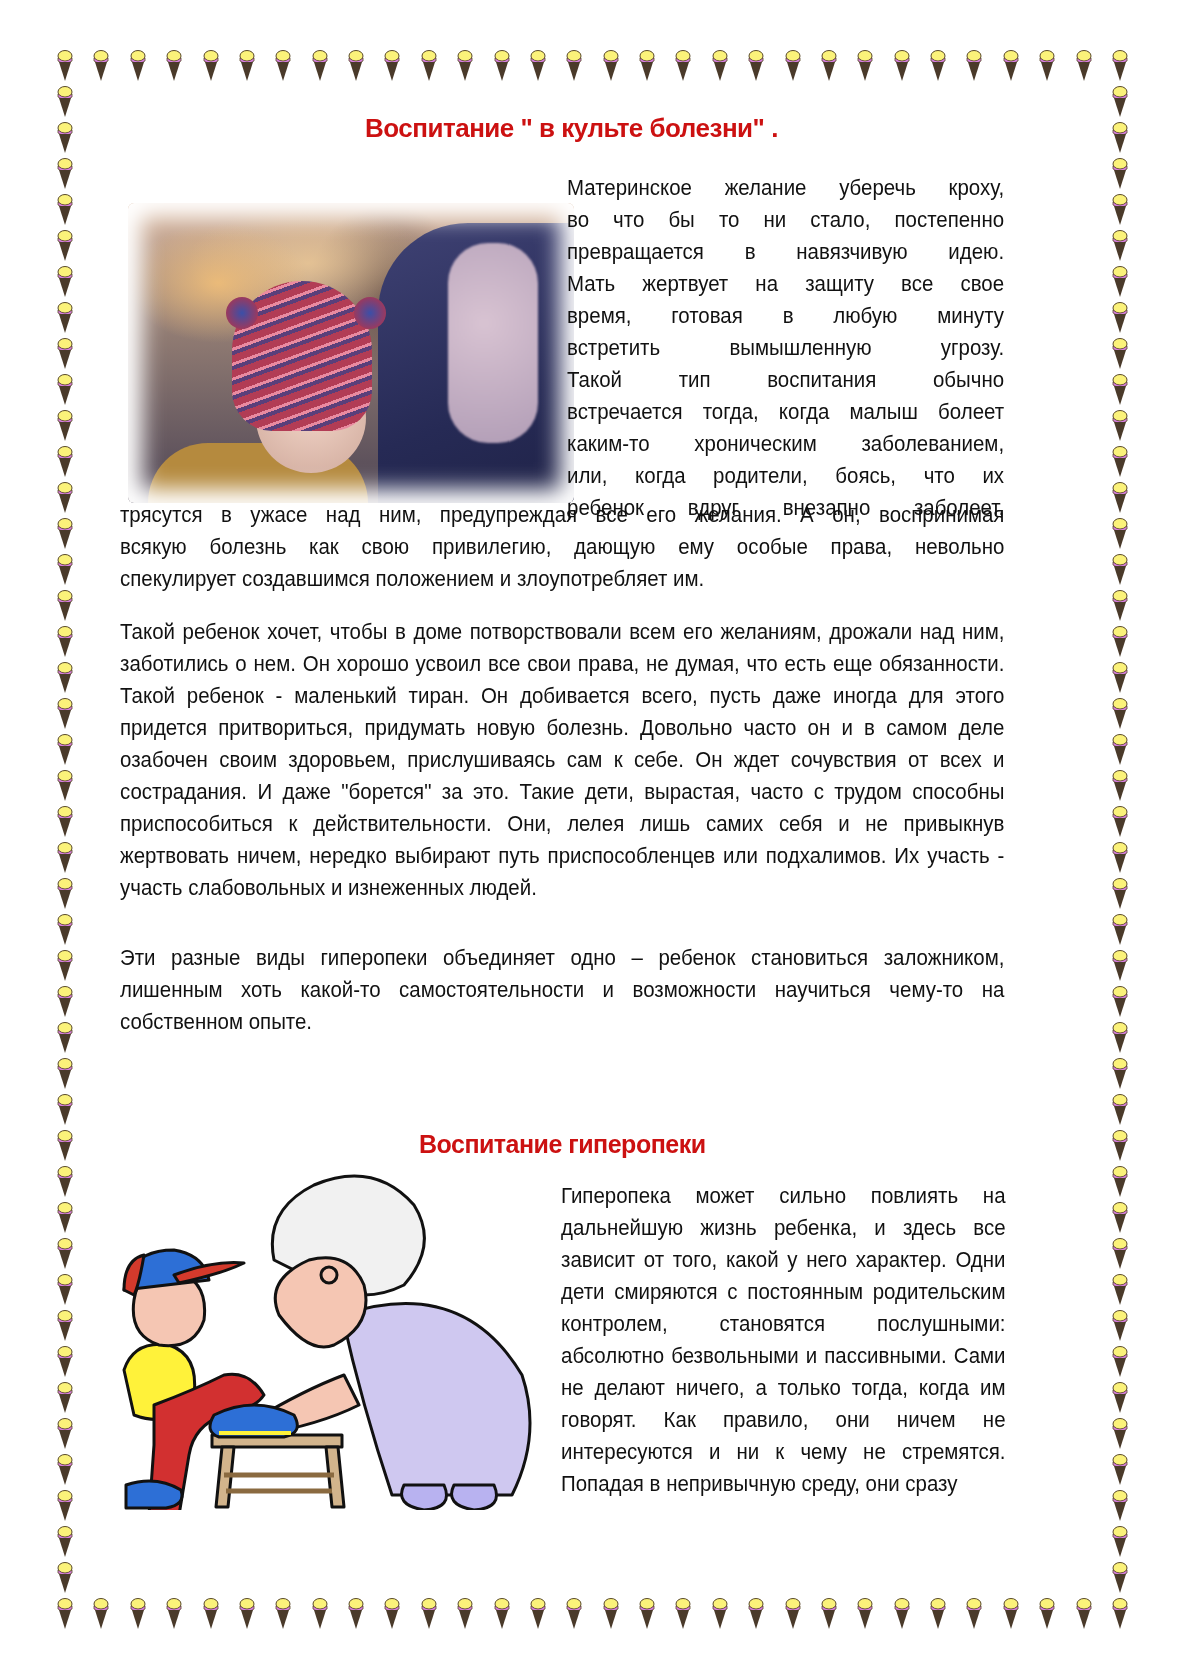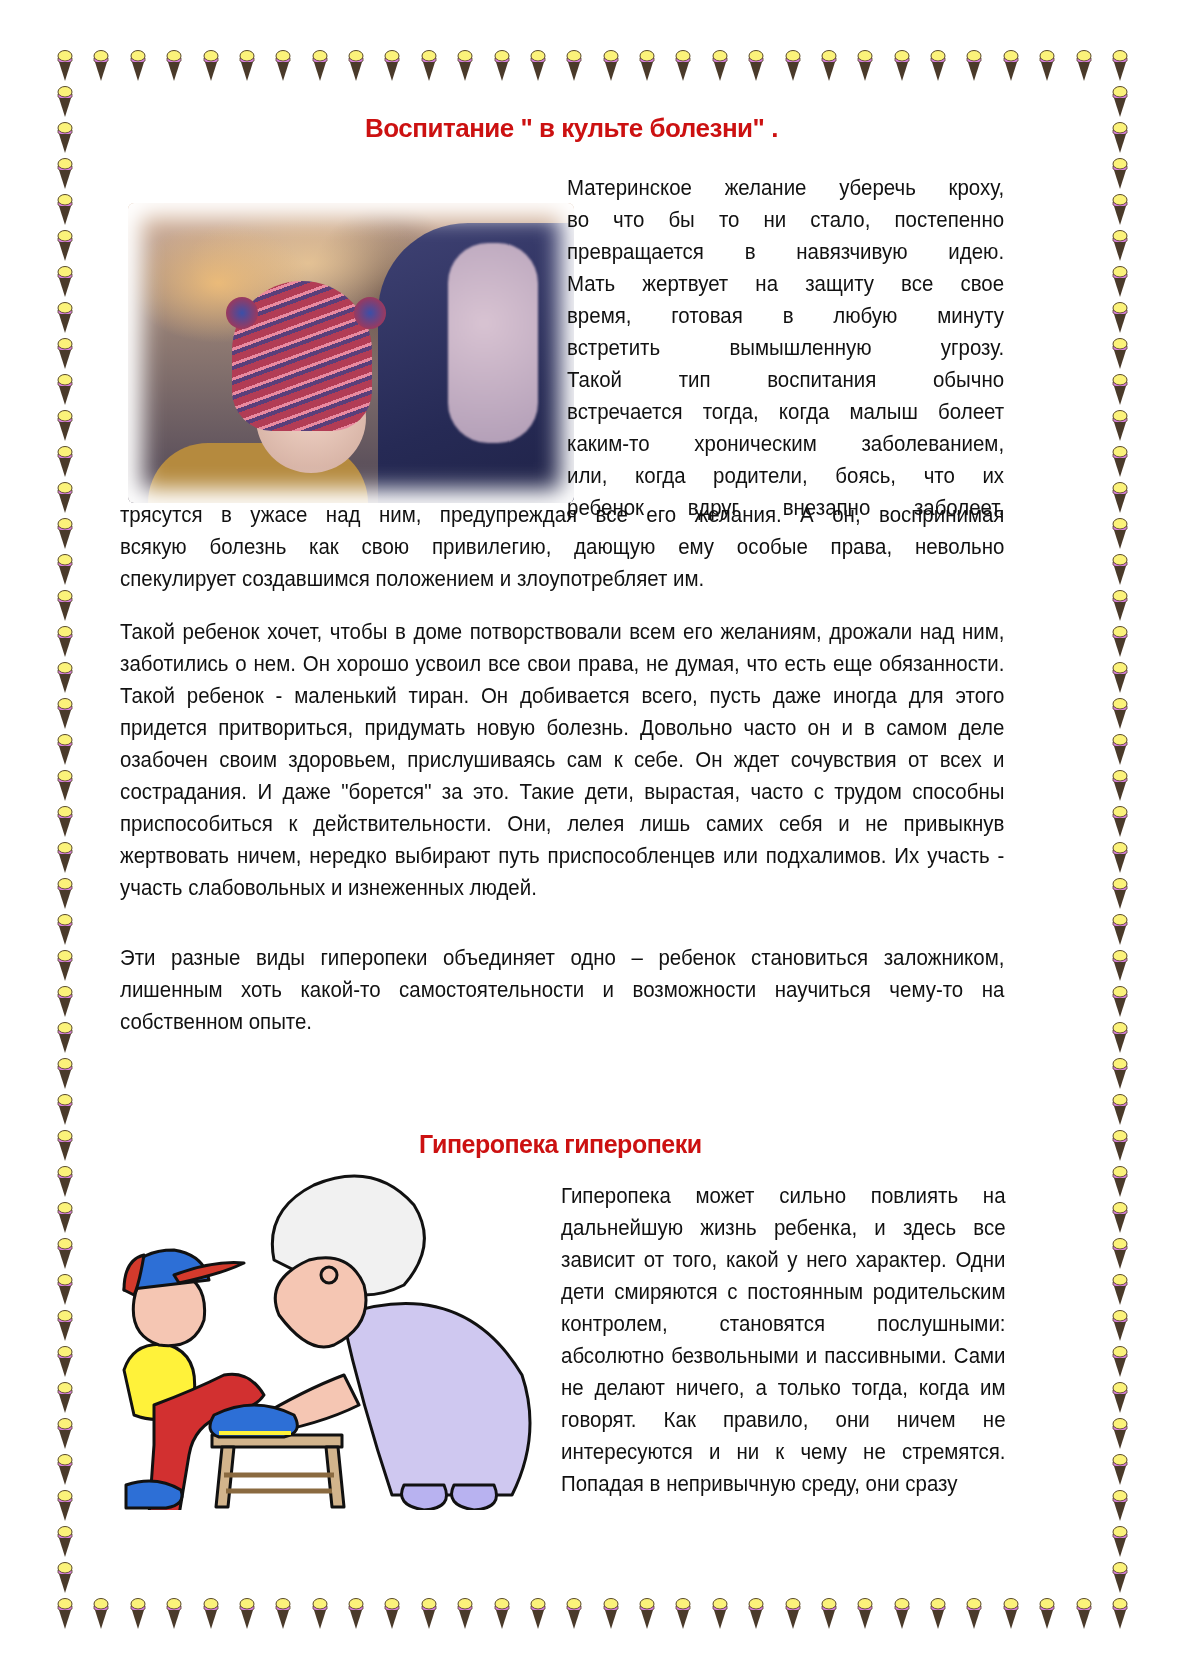--- a/index.html
+++ b/index.html
@@ -1096,21 +1096,21 @@
   </div>
 
 <div class="para" style="left:120px; top:616px; width:951px;">
   <p>Такой ребенок хочет, чтобы в доме потворствовали всем его желаниям, дрожали над ним, заботились о нем. Он хорошо усвоил все свои права, не думая, что есть еще обязанности. Такой ребенок - маленький тиран. Он добивается всего, пусть даже иногда для этого придется притвориться, придумать новую болезнь. Довольно часто он и в самом деле озабочен своим здоровьем, прислушиваясь сам к себе. Он ждет сочувствия от всех и сострадания. И даже "борется" за это. Такие дети, вырастая, часто с трудом способны приспособиться к действительности. Они, лелея лишь самих себя и не привыкнув жертвовать ничем, нередко выбирают путь приспособленцев или подхалимов. Их участь - участь слабовольных и изнеженных людей.</p>
 </div>
 
 <div class="para" style="left:120px; top:942px; width:951px;">
   <p>Эти разные виды гиперопеки объединяет одно – ребенок становиться заложником, лишенным хоть какой-то самостоятельности и возможности научиться чему-то на собственном опыте.</p>
 </div>
 
-<div class="title title-2">Гиперопека гиперопеки</div>
+<div class="title title-2">Воспитание гиперопеки</div>
 
 <svg class="cartoon" viewBox="0 0 440 345">
   <g stroke="#111" stroke-width="3" stroke-linejoin="round">
 
     <path d="M108 270 h130 v12 h-130z" fill="#d2b48c"></path>
     <path d="M118 282 l-6 60 h12 l6 -60z M222 282 l6 60 h12 l-6 -60z" fill="#d2b48c"></path>
     <path d="M120 310 h110 M122 326 h106" fill="none" stroke="#8a6a40" stroke-width="5"></path>
 
     <path d="M238 150 q120 -40 180 60 q20 60 -10 120 h-120 q-30 -90 -50 -180z" fill="#cfc8f0"></path>
 

